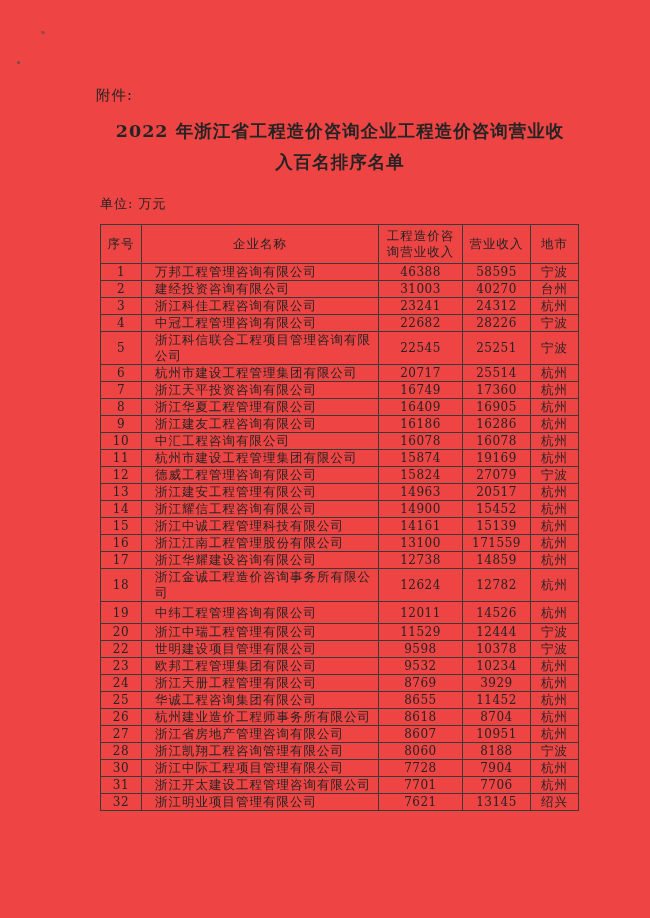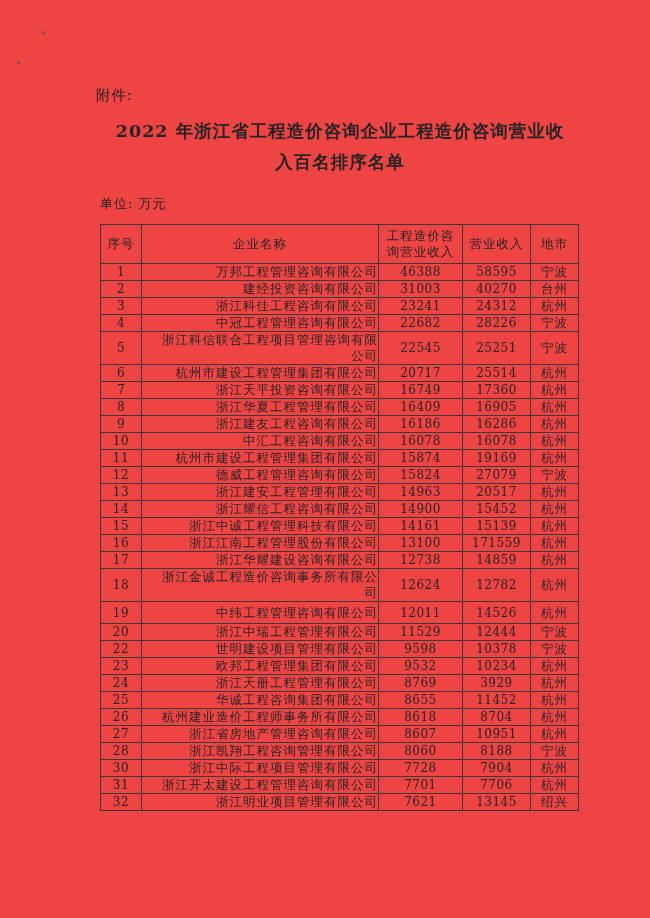--- a/index.html
+++ b/index.html
@@ -63,21 +63,21 @@
     line-height: 16px;
     padding: 0;
     text-align: center;
     vertical-align: middle;
     color: #242424;
   }
   .ranking thead th { height: 38px; letter-spacing: 1px; }
   .ranking th.h-consult { white-space: pre-line; }
   .ranking tbody td { height: 16px; }
   .ranking td.c-name {
-    text-align: right;
+    text-align: left;
     padding-left: 13px;
     letter-spacing: 1px;
     margin-top: 9px;
   }
   .ranking td.c-rank,
   .ranking td.c-consulting_income,
   .ranking td.c-revenue { font-size: 12px; letter-spacing: .5px; }
   .ranking td.c-city { letter-spacing: 1px; }
 
   

